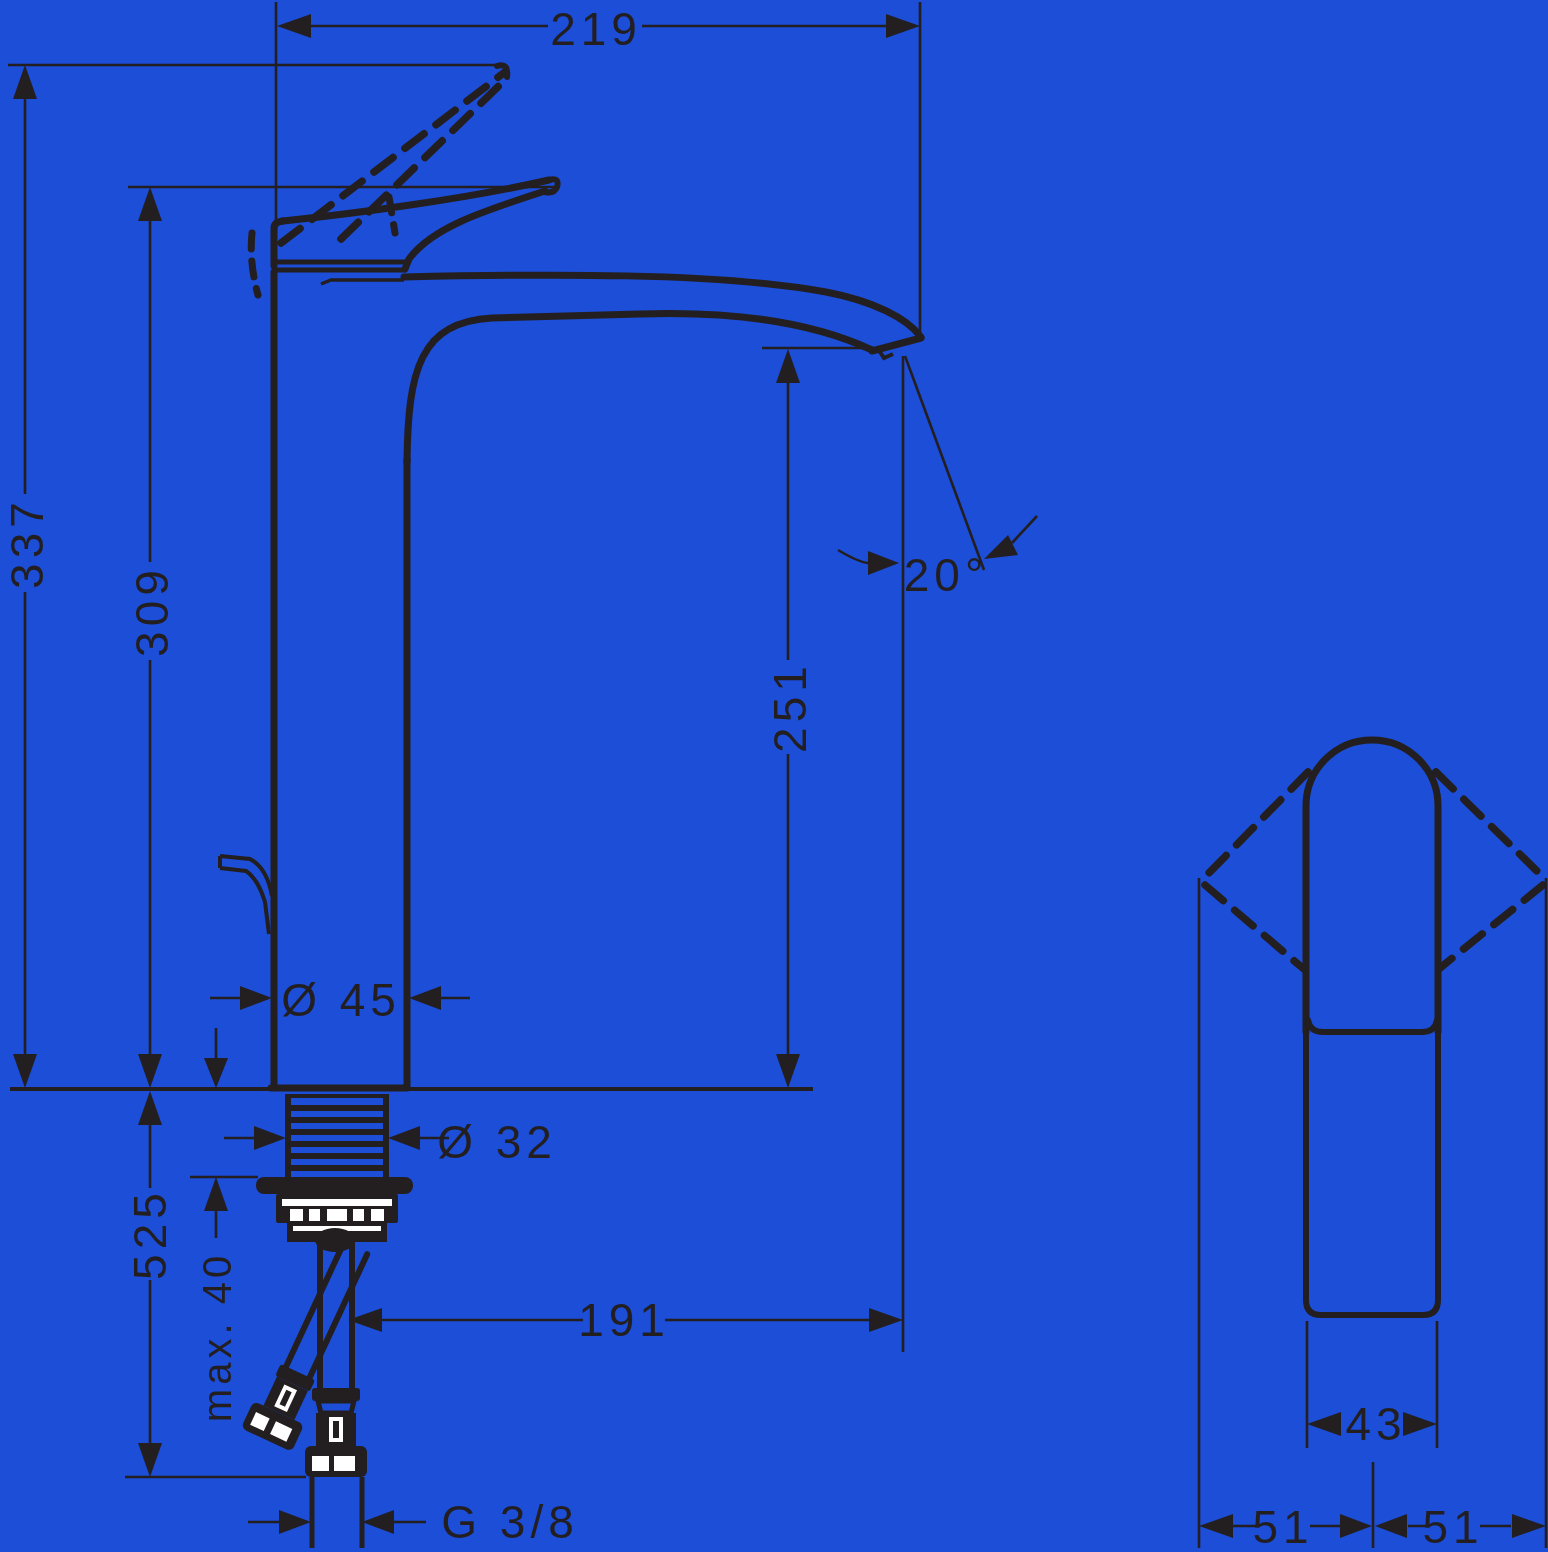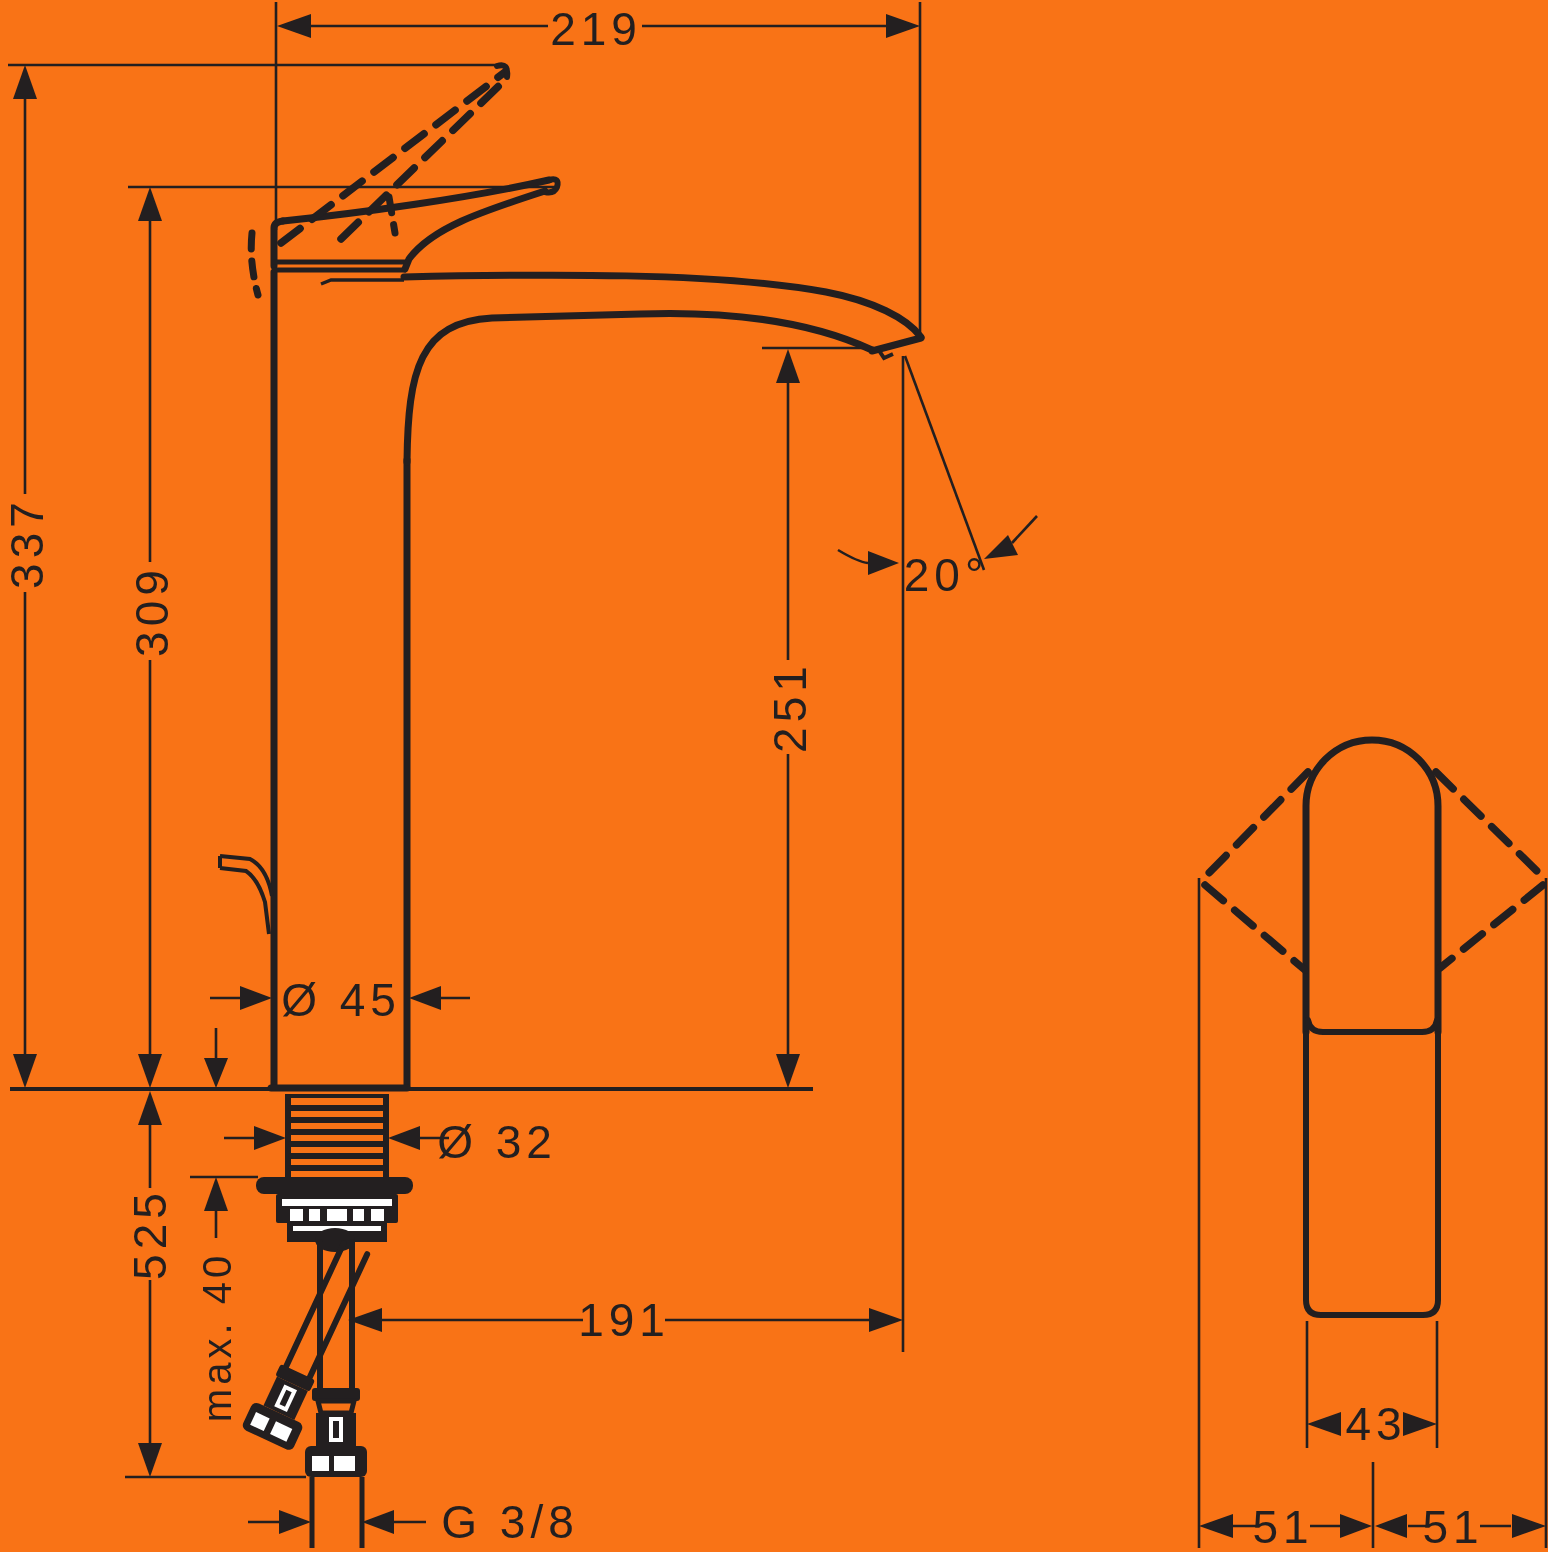--- a/index.html
+++ b/index.html
@@ -1,16 +1,16 @@
 <!DOCTYPE html>
 <html><head>
 <meta charset="utf-8">
 <style>
   html,body{margin:0;padding:0;background:#ffffff;}
-  .stage{width:1548px;height:1552px;position:relative;background:#f97316;overflow:hidden;}
+  .stage{width:1548px;height:1552px;position:relative;background:#1d4ed8;overflow:hidden;}
   svg{display:block;}
   .ln{stroke:#231f20;fill:none;}
   .thin{stroke-width:2.6;}
   .med{stroke-width:4;}
   .t5{stroke-width:5;}
   .t6{stroke-width:6;stroke-linecap:round;}
   .thick{stroke-width:7;stroke-linecap:round;stroke-linejoin:round;}
   .dash{stroke-width:7.5;stroke-dasharray:24 15;stroke-linecap:round;}
   .dash2{stroke-width:7;stroke-dasharray:16 12;stroke-linecap:round;}
   .fillb{fill:#231f20;stroke:none;}

